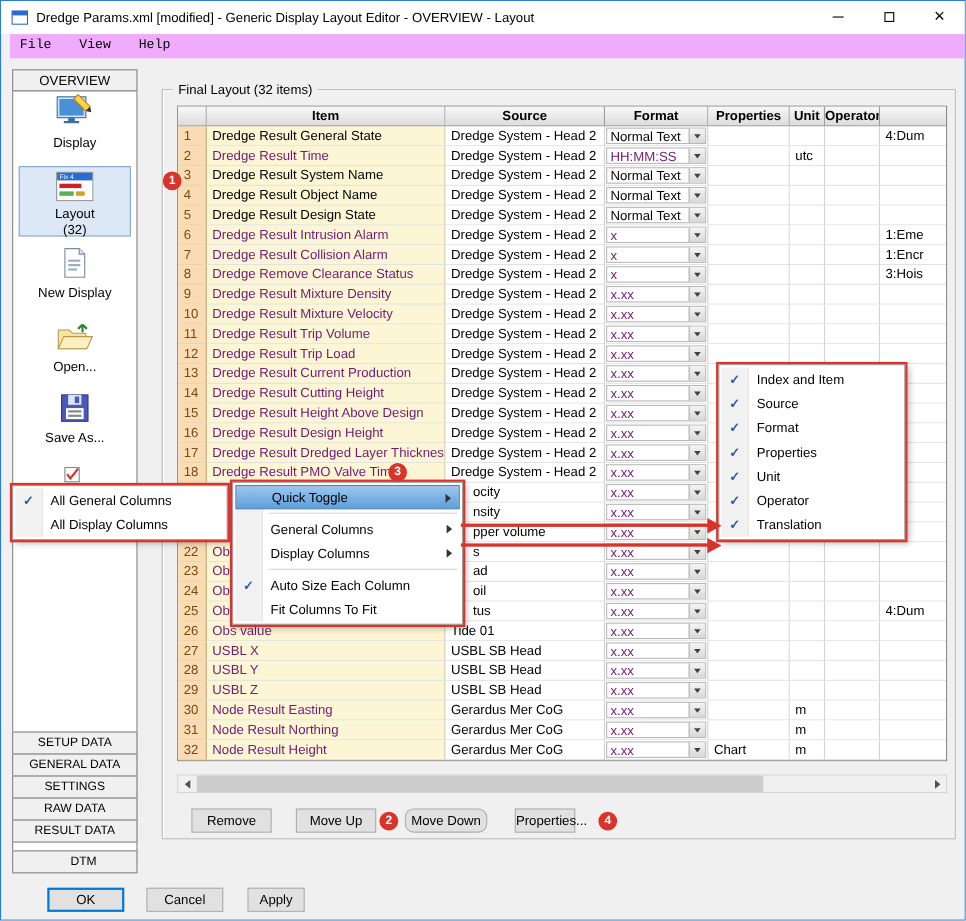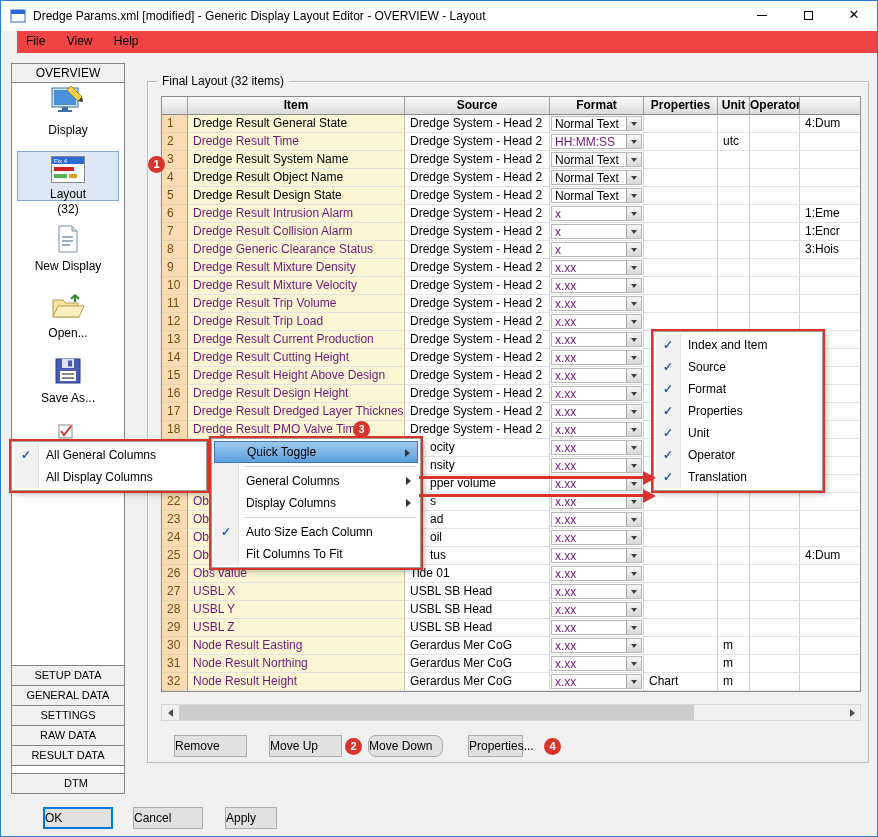--- a/index.html
+++ b/index.html
@@ -9,21 +9,21 @@
   
   .titlebar{position:absolute;left:0;top:0;right:0;height:30px;background:#fff;}
   .title-icon{position:absolute;left:9px;top:7px;}
   .title-text{position:absolute;left:32px;top:0;line-height:30px;font-size:12px;white-space:nowrap;}
   .cap-btn{position:absolute;top:0;width:46px;height:30px;text-align:center;line-height:28px;}
   .glyph-min{display:inline-block;width:10px;height:1px;background:#000;vertical-align:middle;}
   .glyph-max{display:inline-block;width:9px;height:9px;border:1px solid #000;vertical-align:middle;}
   .cap-close{font-size:13px;}
 
   
-  .menubar{position:absolute;left:16px;top:30px;right:0;height:22px;background:#ef4444;}
+  .menubar{position:absolute;left:8px;top:30px;right:0;height:22px;background:#f0abfc;font-family:Liberation Mono, monospace;}
   .menubar span{display:inline-block;padding:3px 9px;}
 
   
   .sb-header{position:absolute;left:10px;top:62px;width:114px;height:20px;background:#f0f0f0;border:1px solid #848484;text-align:center;line-height:18px;}
   .sb-panel{position:absolute;left:10px;top:81px;width:114px;height:703px;background:#fff;border:1px solid #848484;}
   .sb-item{position:absolute;left:11px;width:112px;display:flex;flex-direction:column;align-items:center;gap:3px;text-align:left;}
   .sb-item.selected{left:16px;width:102px;background:#dde8f6;border:1px solid #84a7cf;padding-top:4px;gap:1px;}
   .sb-tab{position:absolute;left:10px;width:114px;height:21px;background:#f0f0f0;border:1px solid #848484;text-align:center;line-height:19px;font-size:11px;}
 
   
@@ -48,21 +48,21 @@
   .combo .dd::after{content:"";border-left:3.5px solid transparent;border-right:3.5px solid transparent;border-top:4px solid #404040;}
 
   
   .hscroll{position:absolute;left:160px;top:703px;width:700px;height:17px;background:#f0f0f0;border:1px solid #d6d6d6;}
   .sb-arr{position:absolute;top:1px;width:16px;height:13px;display:flex;align-items:center;justify-content:center;}
   .tri-l{width:0;height:0;border-top:4px solid transparent;border-bottom:4px solid transparent;border-right:5px solid #505050;}
   .tri-r{width:0;height:0;border-top:4px solid transparent;border-bottom:4px solid transparent;border-left:5px solid #505050;}
   .sb-thumb{position:absolute;left:17px;top:0;width:515px;height:15px;background:#cdcdcd;}
 
   
-  .btn{position:absolute;height:22px;background:#e1e1e1;border:1px solid #adadad;line-height:20px;}
+  .btn{position:absolute;height:22px;background:#e1e1e1;border:1px solid #adadad;text-align:center;line-height:20px;}
   .btn.focused{border:2px solid #0078d7;line-height:18px;}
 
   
   .menu{position:absolute;background:#fff;border:1px solid #9e9e9e;outline:2px solid #d9342b;box-shadow:3px 3px 6px rgba(0,0,0,.3);padding:2px;z-index:10;}
   .menu.gutter::before{content:"";position:absolute;left:2px;top:2px;bottom:2px;width:24px;background:#f1f1f1;border-right:1px solid #e4e4e4;}
   .mi{position:relative;height:22px;line-height:22px;padding-left:32px;padding-right:20px;white-space:nowrap;}
   .mi .chk{position:absolute;left:7px;top:0;color:#2a5db0;font-weight:bold;}
   .mi .subarrow{position:absolute;right:7px;top:7px;width:0;height:0;border-left:5px solid #333;border-top:4px solid transparent;border-bottom:4px solid transparent;}
   .mi.hl{background:linear-gradient(#9cc7ee,#5e9fdb);border:1px solid #3d7ab5;line-height:20px;}
   .sep{height:1px;background:#d6d6d6;margin:3px 2px 3px 30px;}
@@ -106,21 +106,21 @@
         <rect x="4" y="5" width="22" height="15" fill="#4a90d9"></rect>
         <rect x="12" y="22" width="6" height="3" fill="#3a6ea5"></rect>
         <rect x="8" y="25" width="14" height="2" fill="#3a6ea5"></rect>
         <polygon points="21,1 32,12 28,16 17,5" fill="#ffd24a" stroke="#b8860b"></polygon>
         <polygon points="28,16 32,12 33,17" fill="#333"></polygon>
       </svg>
     </span>
     <span>Display</span>
   </div>
 
-  <div class="sb-item selected" style="top:150px;height:50px;">
+  <div class="sb-item selected" style="top:150px;height:64px;">
     <span>
       <svg width="34" height="27">
         <rect x="0.5" y="0.5" width="33" height="26" fill="#fff" stroke="#888"></rect>
         <rect x="1" y="1" width="32" height="7" fill="#2a6cd4"></rect>
         <text x="3" y="7" font-size="6" fill="#fff">Fix 4</text>
         <rect x="3" y="11" width="20" height="4" fill="#cc2222"></rect>
         <rect x="3" y="18" width="13" height="4" fill="#58b058"></rect>
         <rect x="18" y="18" width="8" height="4" fill="#d0a020"></rect>
       </svg>
     </span>
@@ -287,21 +287,21 @@
             <span class="dd"></span>
           </div>
         </div>
         <div class="td"></div>
         <div class="td"></div>
         <div class="td"></div>
         <div class="td last">1:Encr</div>
       </div>
       <div class="grid8">
         <div class="td idx">8</div>
-        <div class="td item link">Dredge Generic Clearance Status</div>
+        <div class="td item link">Dredge Remove Clearance Status</div>
         <div class="td">Dredge System - Head 2</div>
         <div class="td fmt">
           <div class="combo">
             <span class="val link">x</span>
             <span class="dd"></span>
           </div>
         </div>
         <div class="td"></div>
         <div class="td"></div>
         <div class="td"></div>

